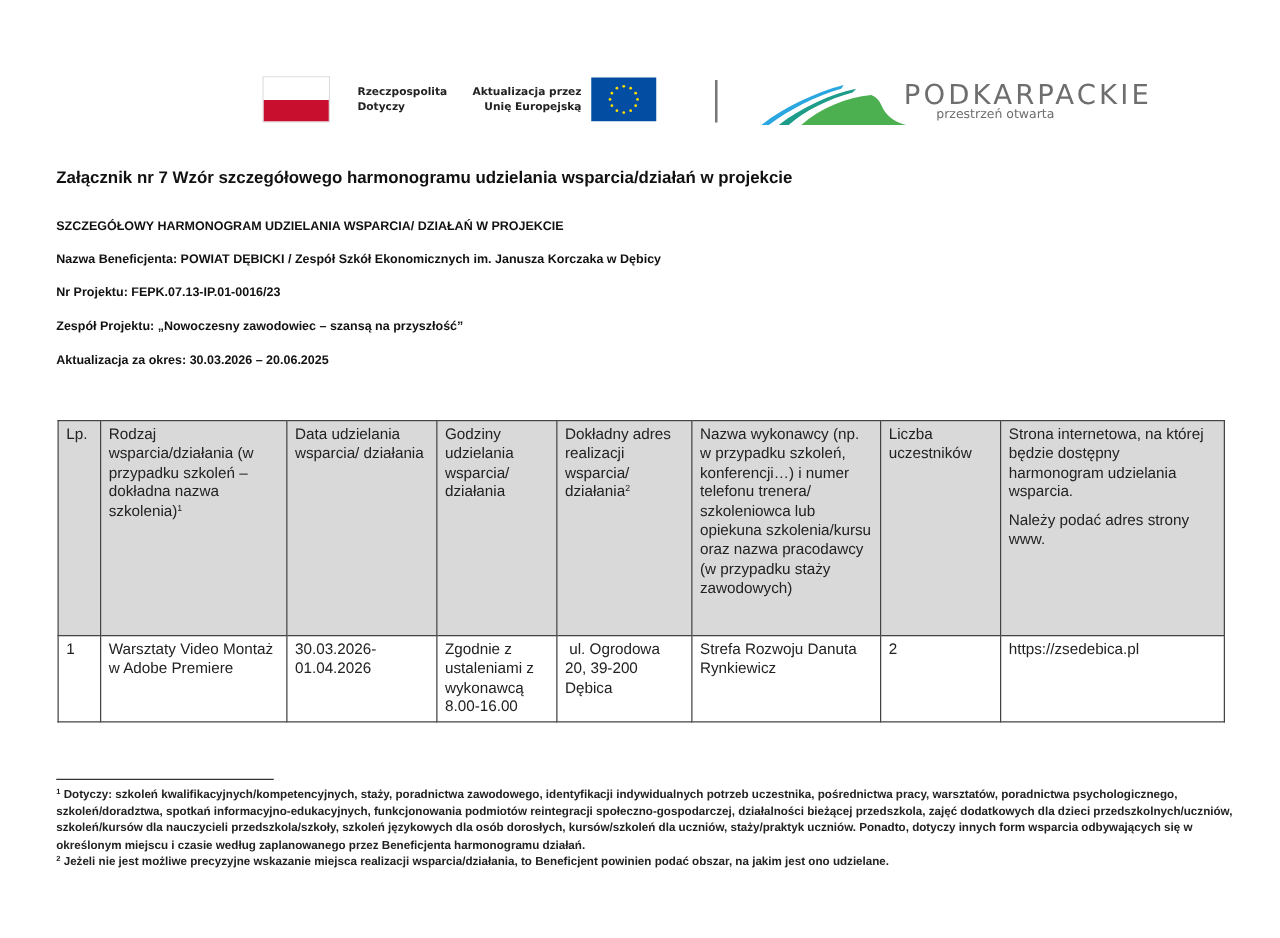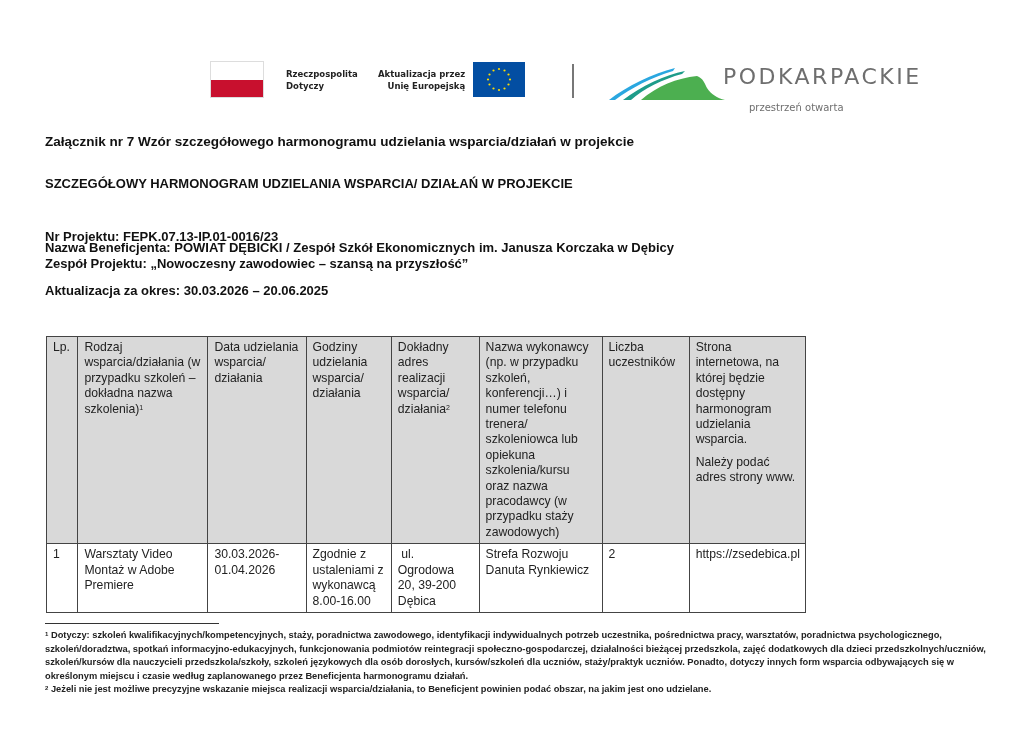--- a/index.html
+++ b/index.html
@@ -19,33 +19,33 @@
   .pl-flag .w { flex: 1; background: #fff; }
   .pl-flag .r { flex: 1; background: #c8102e; }
   .logo-pl .logo-text { margin-left: 22px; }
   .logo-eu { left: 326px; top: 6px; }
   .logo-eu .logo-text { text-align: right; margin-left: 0; margin-right: 8px; }
   .eu-flag { width: 52px; height: 35px; background: #034ea2; position: relative; }
   .divider-v { position: absolute; left: 520px; top: 8px; width: 2px; height: 34px; background: #777; }
   .logo-pk { left: 555px; top: 2px; width: 330px; height: 44px; }
   .pk-svg { position: absolute; left: 0; top: 0; }
   .pk-title { position: absolute; left: 116px; top: 6px; font-family: "DejaVu Sans", sans-serif; font-size: 22px; letter-spacing: 2.5px; color: #6e6e6e; }
-  .pk-sub { position: absolute; left: 142px; top: 44px; font-family: "DejaVu Sans", sans-serif; font-size: 10px; color: #6e6e6e; }
+  .pk-sub { position: absolute; left: 142px; top: 28px; font-family: "DejaVu Sans", sans-serif; font-size: 10px; color: #6e6e6e; }
 
   
   .doc-title { position: absolute; left: 45px; top: 134px; font-size: 13.5px; font-weight: bold; }
-  .info { position: absolute; left: 45px; font-size: 13px; font-weight: bold; color: #111; }
+  .info { position: absolute; left: 45px; font-size: 10px; font-weight: bold; color: #111; }
   .info.l1 { top: 176px; }
-  .info.l2 { top: 202px; margin-top: 38px; }
+  .info.l2 { top: 202px; }
   .info.l3 { top: 229px; }
   .info.l4 { top: 256px; }
   .info.l5 { top: 283px; }
 
   
-  table.sched { position: absolute; left: 46px; top: 336px; border-collapse: collapse; width: 760px; font-size: 12.2px; line-height: 15.4px; color: #222; }
+  table.sched { position: absolute; left: 46px; top: 336px; border-collapse: collapse; width: 934px; font-size: 12.2px; line-height: 15.4px; color: #222; }
   table.sched td, table.sched th { border: 1.5px solid #444; vertical-align: top; text-align: left; padding: 3px 5px 3px 6px; font-weight: normal; }
   table.sched thead th { background: #d9d9d9; height: 165px; }
   table.sched tbody td { height: 60px; }
   .c-lp { width: 22px; }
   .c-type { width: 137px; }
   .c-date { width: 108px; }
   .c-hours { width: 84px; }
   .c-addr { width: 96px; }
   .c-exec { width: 139px; }
   .c-count { width: 84px; }

